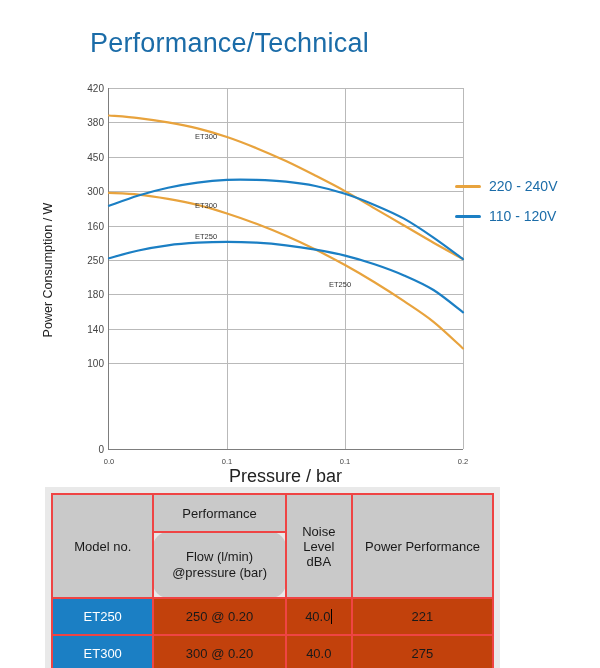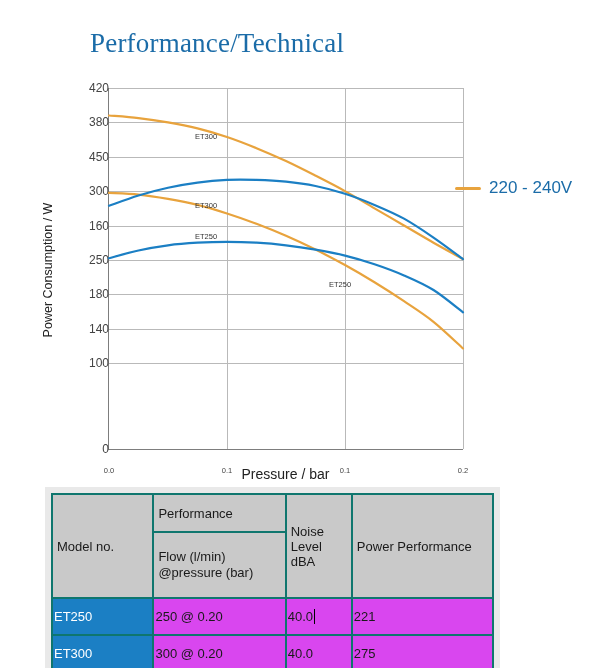--- a/index.html
+++ b/index.html
@@ -16,21 +16,21 @@
     overflow: hidden;
   }
   #page-title {
     position: absolute;
     left: 90px;
     top: 28px;
     font-size: 27px;
     font-weight: 400;
     color: #1b6ca8;
     letter-spacing: 0.2px;
-    font-family: Liberation Serif, serif;
+    font-family: Liberation Sans, sans-serif;
   }
 
   
   #chart-area {
     position: absolute;
     left: 40px;
     top: 75px;
     width: 530px;
     height: 410px;
   }
@@ -54,29 +54,30 @@
   .gridline-v {
     position: absolute;
     top: 0;
     height: 100%;
     width: 0;
     border-left: 1px solid #b9b9b9;
   }
   .ytick-label {
     position: absolute;
     right: 100%;
+    margin-right: 5px;
     transform: translateY(-50%);
-    font-size: 12px;
+    font-size: 10px;
     color: #444;
     white-space: nowrap;
   }
   .xtick-label {
     position: absolute;
     top: 100%;
-    margin-top: 17px;
+    margin-top: 8px;
     transform: translateX(-50%);
     font-size: 7.5px;
     color: #444;
     white-space: nowrap;
   }
   #ylabel {
     position: absolute;
     left: 8px;
     top: 195px;
     transform: translate(-50%, -50%) rotate(-90deg);
@@ -84,21 +85,21 @@
     font-size: 12.5px;
     color: #222;
     white-space: nowrap;
   }
   #xlabel {
     position: absolute;
     left: 68px;
     width: 355px;
     top: 391px;
     text-align: center;
-    font-size: 14px;
+    font-size: 18px;
     color: #222;
   }
   #plot-svg {
     position: absolute;
     left: 0;
     top: 0;
     width: 100%;
     height: 100%;
     overflow: visible;
   }
@@ -122,68 +123,70 @@
     margin-bottom: 14px;
   }
   .legend-swatch {
     width: 26px;
     height: 3px;
     border-radius: 2px;
     margin-right: 8px;
     flex: 0 0 auto;
   }
   .legend-text {
-    font-size: 17px;
+    font-size: 14px;
     color: #1b6ca8;
     white-space: nowrap;
   }
 
   
   #table-wrap {
     position: absolute;
     left: 45px;
     top: 487px;
     width: 455px;
     background: #e9e9e9;
     padding: 6px 6px 8px 6px;
     box-sizing: border-box;
   }
   table {
     border-collapse: collapse;
     width: 100%;
     table-layout: fixed;
   }
   td, th {
-    border: 2px solid #0f766e;
+    border: 2px solid #ef4444;
+    text-align: center;
     font-size: 13px;
     font-weight: 400;
     font-family: "Liberation Sans", sans-serif;
   }
   .hdr-cell {
     background: #c9c9c9;
     color: #1a1a1a;
     height: 32px;
     padding: 2px 4px;
   }
   .hdr-tall {
     height: 94px;
   }
   .hdr-sub {
     background: #c9c9c9;
     height: 60px;
     line-height: 16px;
     padding: 2px 4px;
+    border-radius: 15px;
   }
   .model-cell {
     background: #1b7fc4;
     color: #ffffff;
     height: 33px;
   }
   .data-cell {
-    background: #d946ef;
+    background: #c2410c;
     color: #1a1a1a;
     height: 33px;
   }
   .cursor-cell {
     position: relative;
   }
   .text-cursor {
     display: inline-block;
     width: 1px;
     height: 15px;
@@ -247,20 +250,24 @@
     <div class="series-label" style="left:86px;  top:113px;">ET300</div>
     <div class="series-label" style="left:86px;  top:144px;">ET250</div>
     <div class="series-label" style="left:220px; top:192px;">ET250</div>
   </div>
 </div>
 
 <div id="legend">
   <div class="legend-row">
     <span class="legend-swatch" style="background: rgb(232, 163, 61);"></span>
     <span class="legend-text">220 - 240V</span>
+  </div>
+  <div class="legend-row">
+    <span class="legend-swatch" style="background: rgb(27, 127, 196);"></span>
+    <span class="legend-text">110 - 120V</span>
   </div>
 </div>
 
 <div id="table-wrap">
   <table>
     <colgroup>
       <col style="width:23%">
       <col style="width:30%">
       <col style="width:15%">
       <col style="width:32%">

